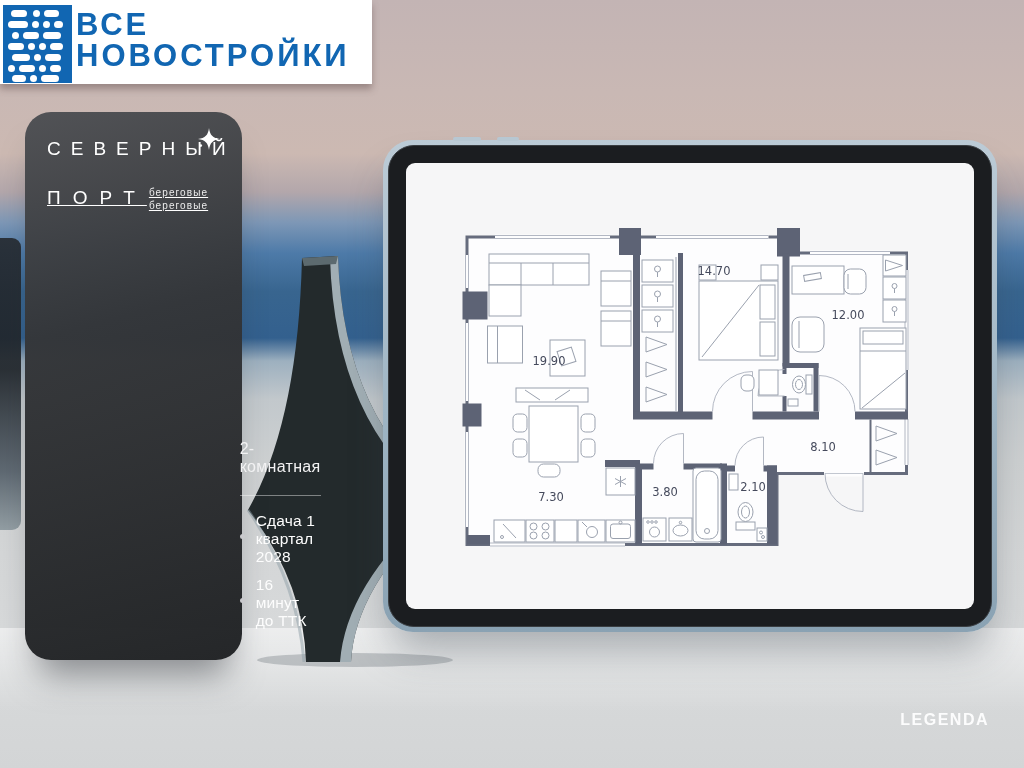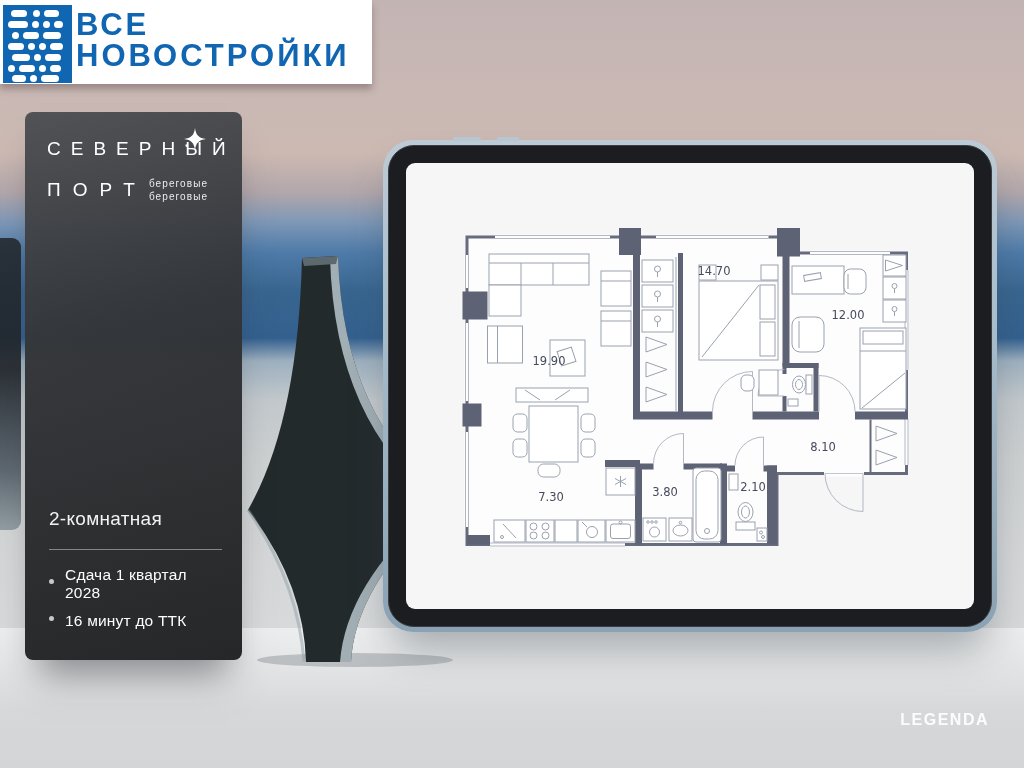--- a/index.html
+++ b/index.html
@@ -21,34 +21,34 @@
     box-shadow:0 5px 7px rgba(95,75,75,.45);}
   .brand-icon{position:absolute;left:3px;top:5px;width:69px;height:78px;}
   .brand-text{position:absolute;left:76px;top:9px;line-height:31px;
     font-weight:bold;font-size:31px;letter-spacing:3px;color:#1166b2;white-space:nowrap;}
 
   
   .left-sliver{left:0;top:238px;width:21px;height:292px;border-radius:0 9px 9px 0;
     background:linear-gradient(180deg,#262b31 0%,#20252a 45%,#55606a 80%,#8d999f 100%);opacity:.92;}
 
   
-  .card{left:25px;top:112px;width:217px;height:548px;border-radius:8px;
+  .card{left:25px;top:112px;width:217px;height:548px;border-radius:26px;
     background:linear-gradient(165deg,rgba(77,79,83,.97) 0%,rgba(52,54,57,.975) 38%,rgba(33,35,37,.98) 100%);
     box-shadow:0 28px 34px -14px rgba(42,46,51,.5);
-    color:#fff;display:flex;flex-direction:column;box-sizing:border-box;
+    color:#fff;display:flex;flex-direction:row;box-sizing:border-box;
     padding:26px 20px 30px 20px;}
   .card-logo{position:relative;margin-left:2px;}
   .logo-line1{font-size:19px;letter-spacing:10px;font-weight:normal;color:#fff;white-space:nowrap;}
-  .logo-row{display:flex;align-items:flex-end;margin-top:17px;}
+  .logo-row{display:flex;align-items:center;margin-top:26px;text-decoration:underline;}
   .logo-line2{font-size:19px;letter-spacing:12px;font-weight:normal;color:#fff;white-space:nowrap;}
   .logo-sub{margin-left:2px;margin-bottom:-2px;font-size:10px;letter-spacing:1.1px;
     line-height:1.3;color:#ececec;}
   .sparkle{position:absolute;right:16px;top:-10px;width:22px;height:22px;}
   .card-info{margin-top:auto;margin-left:4px;}
-  .rooms-label{font-size:19px;letter-spacing:.3px;color:#f2f2f3;margin-bottom:9px;}
+  .rooms-label{font-size:16px;letter-spacing:.3px;color:#f2f2f3;margin-bottom:9px;}
   .area-row{font-size:40px;font-weight:bold;letter-spacing:.5px;white-space:nowrap;}
   .area-sup{display:inline-block;position:relative;top:-13px;font-size:21px;margin-left:2px;}
   .card-hr{border:none;border-top:1px solid rgba(255,255,255,.42);margin:19px 0 16px 0;}
   .bullet-row{display:flex;align-items:center;font-size:15.5px;letter-spacing:.2px;
     color:#fdfdfd;margin-top:10px;}
   .bullet-dot{width:5px;height:5px;border-radius:50%;background:#c9c9cc;
     margin-right:11px;position:relative;top:-3px;flex:0 0 auto;}
 
   
   .sculpture{left:240px;top:252px;width:220px;height:416px;}

